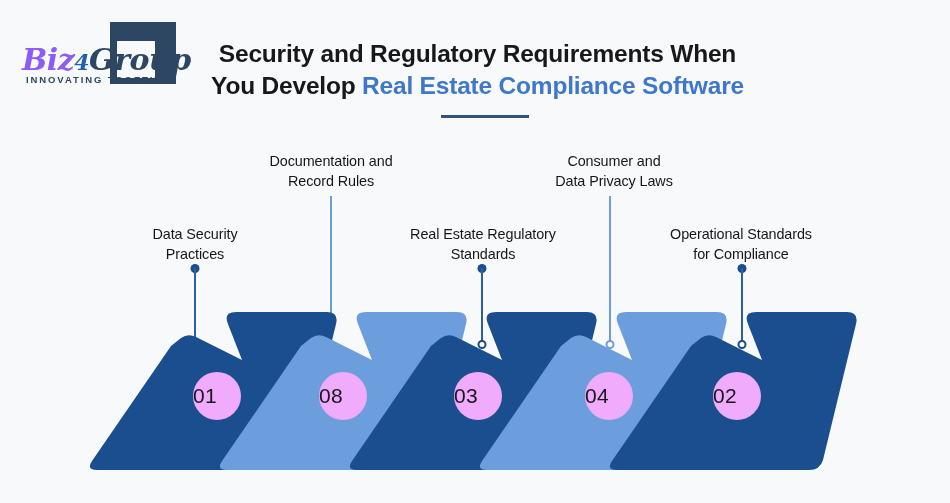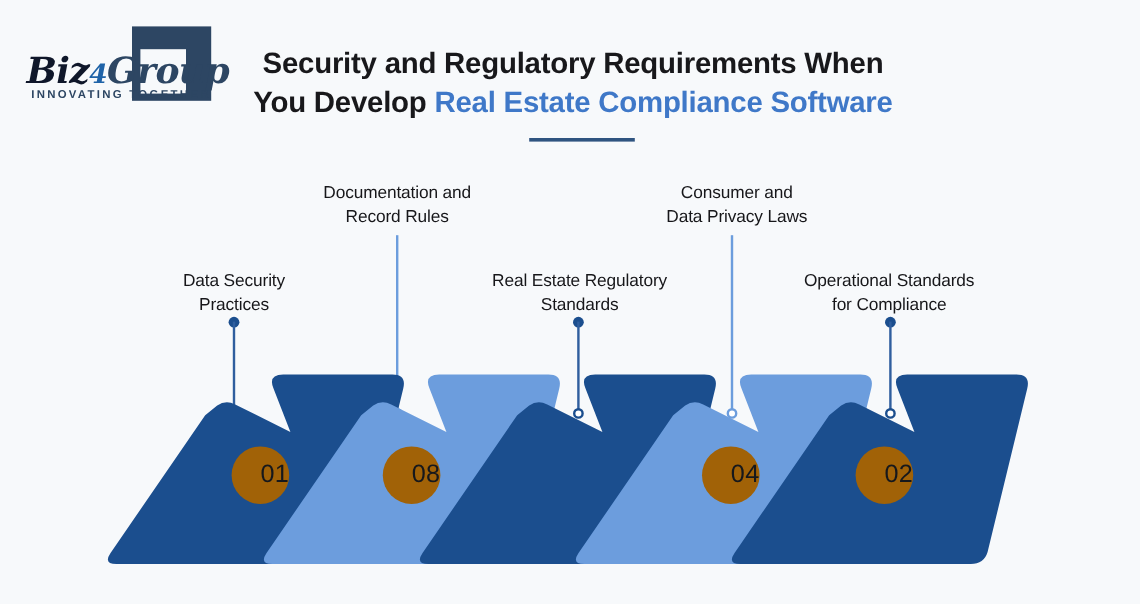--- a/index.html
+++ b/index.html
@@ -51,21 +51,21 @@
     left: 4px;
     top: 20px;
     font-family: "DejaVu Serif", serif;
     font-style: italic;
     font-weight: 700;
     font-size: 30px;
     letter-spacing: -0.5px;
     white-space: nowrap;
     z-index: 3;
   }
-  .logo-biz { color: #0f172a; }
+  .logo-biz { color: #8b5cf6; }
   .logo-4 { color: #1f63a8; font-size: 22px; }
   .logo-group { color: #2d4663; }
   .logo-tag {
     position: absolute;
     left: 8px;
     top: 52px;
     font-family: Liberation Sans, sans-serif;
     font-size: 9.5px;
     letter-spacing: 1.9px;
     color: #2d4663;
@@ -147,27 +147,27 @@
     left: 0;
     top: 300px;
     width: 950px;
     height: 180px;
   }
   .numcircle {
     position: absolute;
     width: 48px;
     height: 48px;
     border-radius: 50%;
-    background: #a16207;
+    background: #f0abfc;
     color: #16181c;
     font-size: 21px;
     font-weight: 500;
     display: flex;
     align-items: center;
-    justify-content: flex-end;
+    justify-content: flex-start;
     letter-spacing: 0.3px;
   }
 </style>
 </head>
 <body>
 
 <div class="canvas">
 
   <div class="logo">
     <div class="logo-bracket"></div>
@@ -263,20 +263,23 @@
         <use href="#chev" x="615" y="0" fill="#1b4e8e"></use>
       </g>
     </svg>
 
     <div class="numcircle" style="left:193px; top:72px;">
       <span>01</span>
     </div>
     <div class="numcircle" style="left:319px; top:72px;">
       <span>08</span>
     </div>
+    <div class="numcircle" style="left:454px; top:72px;">
+      <span>03</span>
+    </div>
     <div class="numcircle" style="left:585px; top:72px;">
       <span>04</span>
     </div>
     <div class="numcircle" style="left:713px; top:72px;">
       <span>02</span>
     </div>
   </div>
 
 </div>
 

